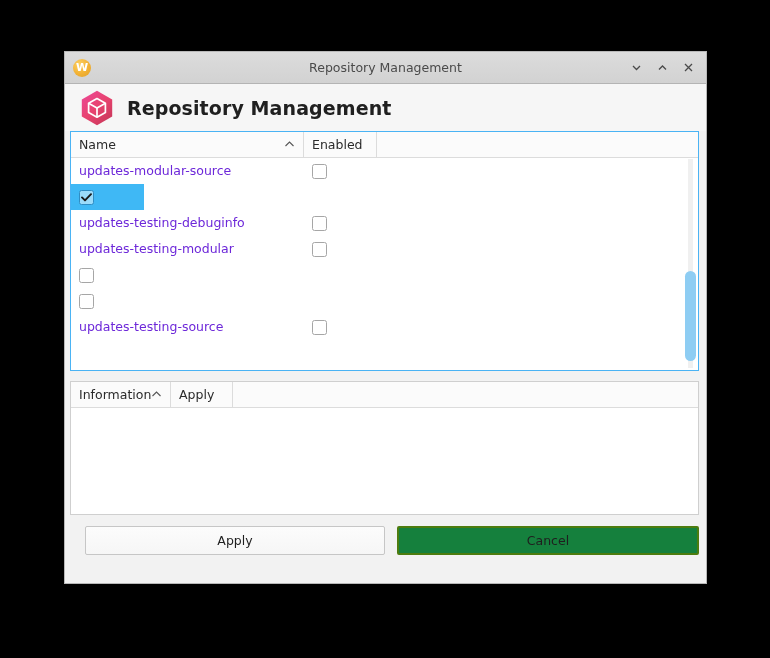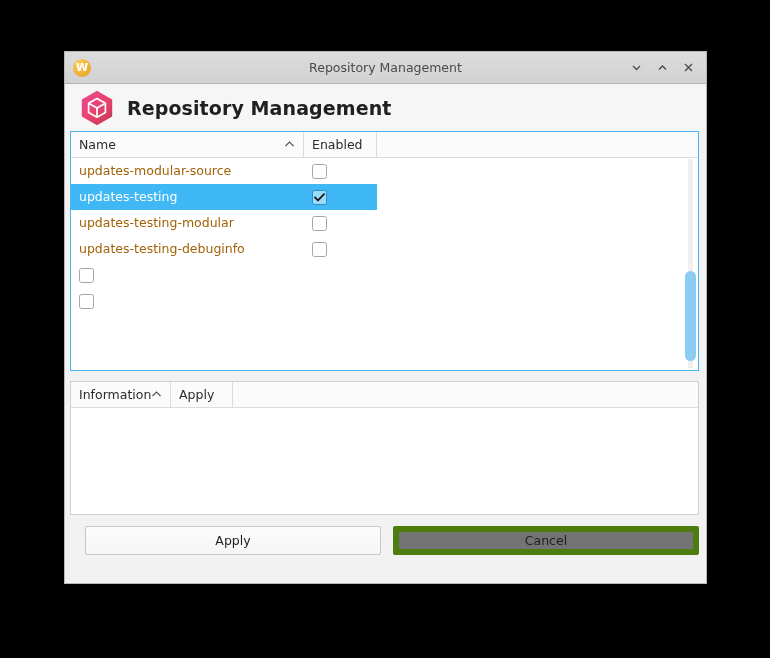--- a/index.html
+++ b/index.html
@@ -158,21 +158,21 @@
   .row.selected .cell-name,
   .row.selected .cell-enabled {
     background: #3fb8f5;
   }
   .row.selected .cell-name { color: #ffffff; }
   .cell-name {
     width: 233px;
     box-sizing: border-box;
     padding: 0 8px;
     font-size: 12.5px;
-    color: #a16207;
+    color: #6d28d9;
     height: 26px;
     line-height: 26px;
     white-space: nowrap;
     overflow: hidden;
   }
   .cell-enabled {
     width: 73px;
     box-sizing: border-box;
     height: 26px;
     display: flex;
@@ -261,22 +261,22 @@
     justify-content: center;
     box-sizing: border-box;
     cursor: default;
     color: #1f1f1f;
   }
   .btn-apply {
     background: linear-gradient(180deg, #fcfcfc 0%, #f6f6f6 100%);
     border: 1px solid #c6c6c6;
   }
   .btn-cancel {
-    background: #737373;
-    border: 6px solid #4d7c0f;
+    background: #15803d;
+    border: 2px solid #4d7c0f;
   }
 </style>
 </head>
 <body>
 
 <div id="screen">
 
   <div class="window">
 
     <div class="titlebar">
@@ -339,51 +339,57 @@
         </div>
         <div class="rows" id="repo-rows">
             <div class="row">
               <div class="cell-name">updates-modular-source</div>
               <div class="cell-enabled">
                 <div class="cbx"></div>
               </div>
               <div class="cell-rest"></div>
             </div>
             <div class="row selected">
-              <div class="cell-name">updates-testing</div>
               <div class="cell-enabled">
                 <div class="cbx checked">
                   <svg width="11" height="9" viewBox="0 0 11 9">
                     <path d="M1 4.4 L4 7.4 L10 1.2" fill="none" stroke="#1a1a1a" stroke-width="1.9" stroke-linecap="round" stroke-linejoin="round"></path>
                   </svg>
                 </div>
               </div>
               <div class="cell-rest"></div>
             </div>
             <div class="row">
+              <div class="cell-name">updates-testing-debuginfo</div>
+              <div class="cell-enabled">
+                <div class="cbx"></div>
+              </div>
+              <div class="cell-rest"></div>
+            </div>
+            <div class="row">
               <div class="cell-name">updates-testing-modular</div>
               <div class="cell-enabled">
                 <div class="cbx"></div>
               </div>
               <div class="cell-rest"></div>
             </div>
             <div class="row">
-              <div class="cell-name">updates-testing-debuginfo</div>
-              <div class="cell-enabled">
-                <div class="cbx"></div>
-              </div>
-              <div class="cell-rest"></div>
-            </div>
-            <div class="row">
-              <div class="cell-enabled">
-                <div class="cbx"></div>
-              </div>
-              <div class="cell-rest"></div>
-            </div>
-            <div class="row">
+              <div class="cell-enabled">
+                <div class="cbx"></div>
+              </div>
+              <div class="cell-rest"></div>
+            </div>
+            <div class="row">
+              <div class="cell-enabled">
+                <div class="cbx"></div>
+              </div>
+              <div class="cell-rest"></div>
+            </div>
+            <div class="row">
+              <div class="cell-name">updates-testing-source</div>
               <div class="cell-enabled">
                 <div class="cbx"></div>
               </div>
               <div class="cell-rest"></div>
             </div>
           </div>
 
         <div class="vscroll">
           <div class="vscroll-track"></div>
           <div class="vscroll-thumb"></div>

